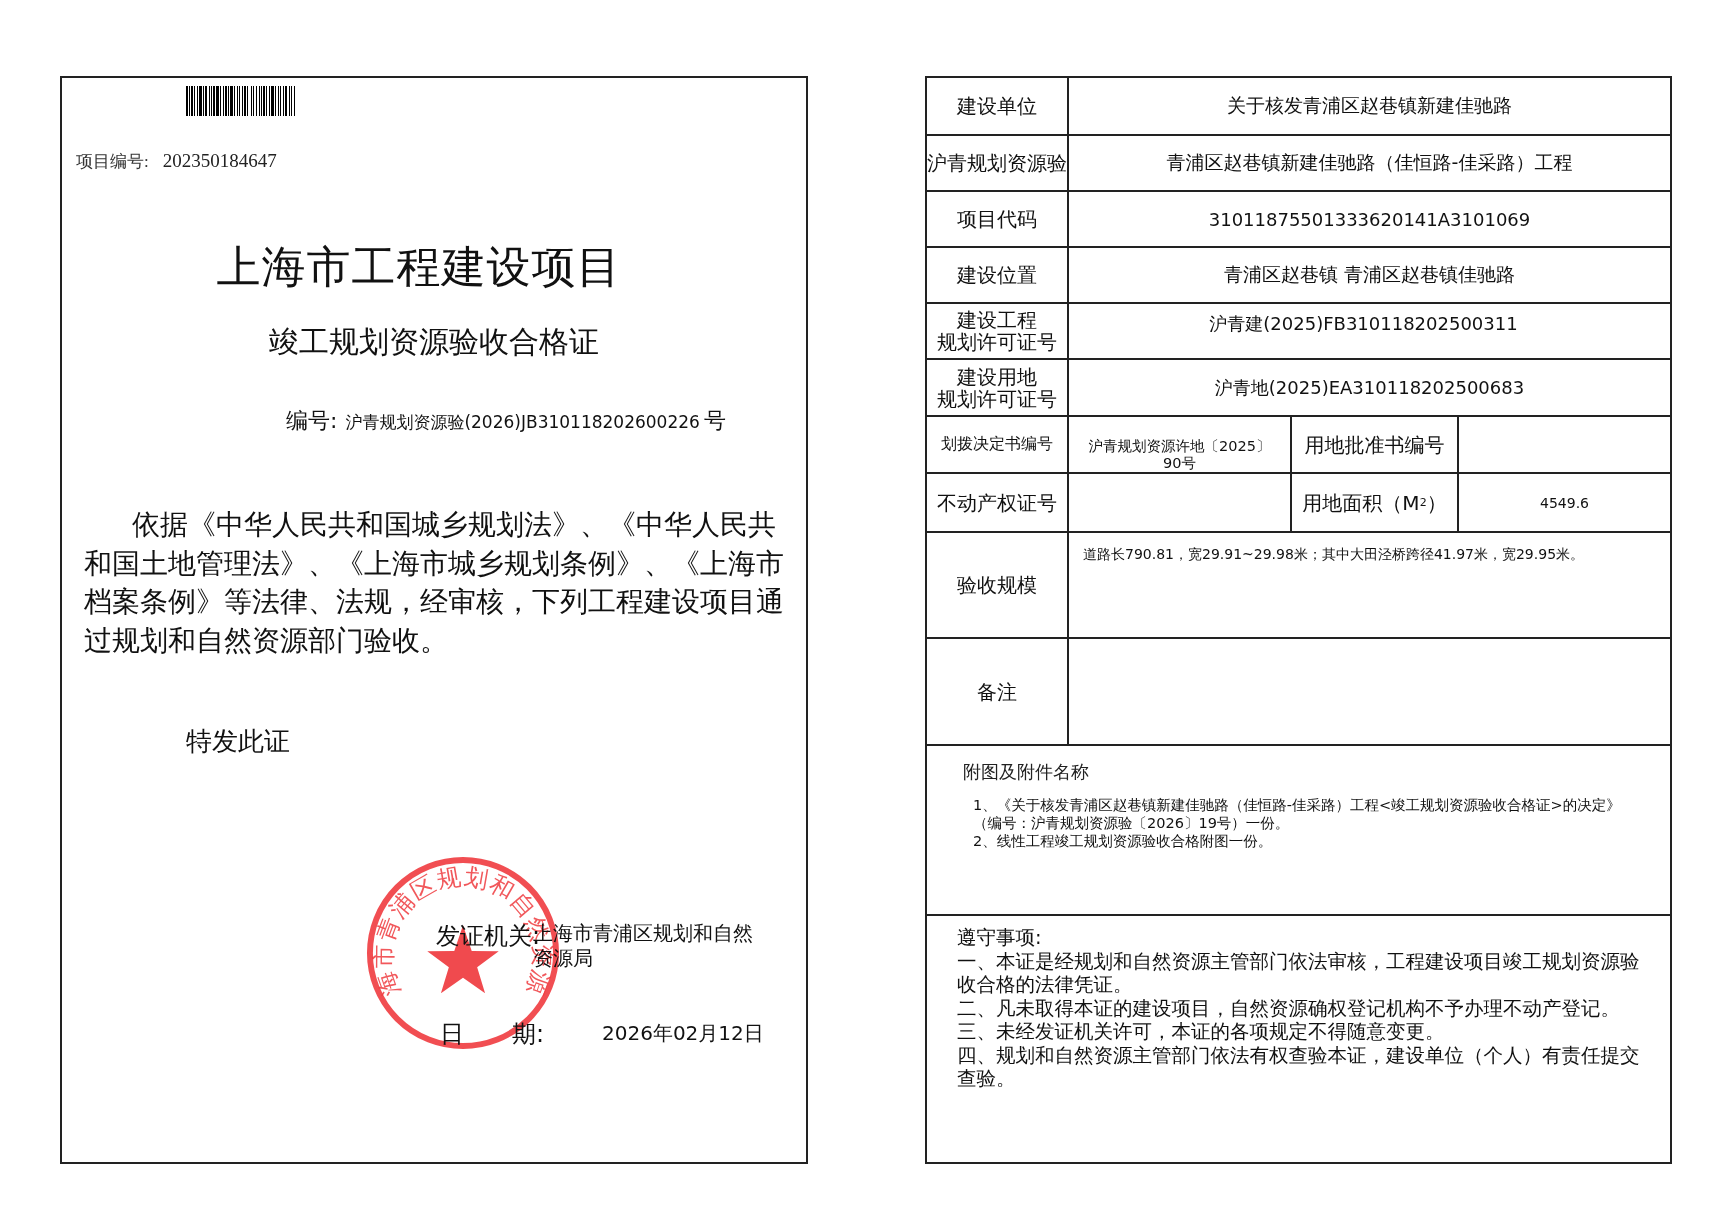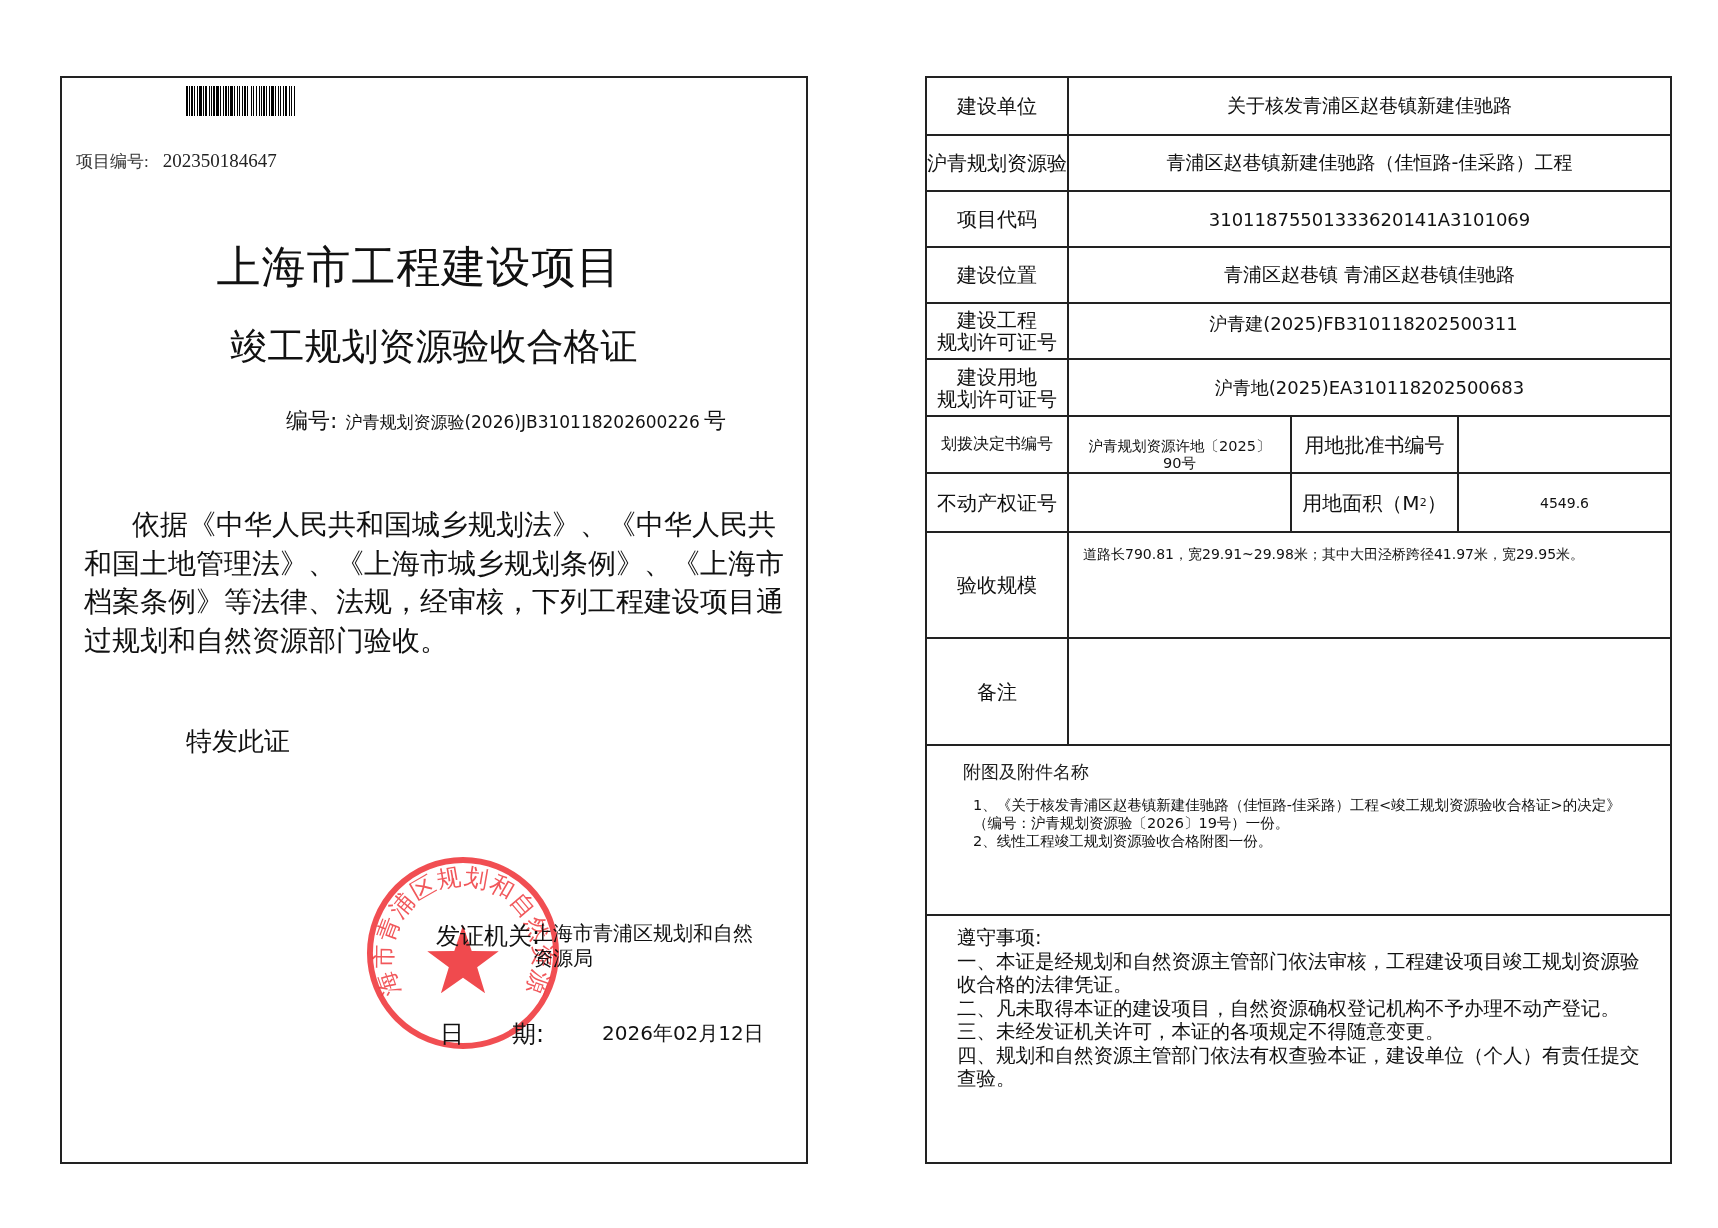--- a/index.html
+++ b/index.html
@@ -8,21 +8,21 @@
   .abs { position:absolute; }
 
   
   #left { left:60px; top:76px; width:744px; height:1084px; border:2px solid #222; box-sizing:content-box; }
   #barcode { left:124px; top:8px; width:220px; height:30px; display:flex; align-items:stretch; }
   #barcode span { display:block; background:#000; height:100%; }
   #proj-no { left:14px; top:72px; font-family:"Liberation Serif","DejaVu Serif",serif; font-size:17px; color:#333; white-space:nowrap; }
   #proj-no .val { margin-left:14px; color:#222; }
   #title1 { left:0; width:744px; top:160px; text-align:center; font-size:44px; letter-spacing:1px; padding-left:0px; }
   #title1 span { margin-left:-30px; }
-  #title2 { left:0; width:744px; top:244px; text-align:center; font-size:37px; }
+  #title2 { left:0; width:744px; top:244px; text-align:center; font-size:30px; }
   #cert-no { left:224px; top:328px; font-size:22px; white-space:nowrap; }
   #cert-no .val { font-size:17px; margin-left:8px; }
   #cert-no .suffix { font-size:22px; margin-left:4px; }
   #body-text { left:22px; top:428px; width:700px; font-size:28px; line-height:38.5px; text-indent:48px; }
   #special { left:124px; top:646px; font-size:26px; }
 
   #seal { left:302px; top:776px; width:198px; height:198px; }
   #issuer-label { left:374px; top:842px; font-size:24px; white-space:nowrap; }
   #issuer-val { left:471px; top:843px; width:240px; text-align:left; font-size:20px; line-height:25px; }
   #date-label-1 { left:378px; top:940px; font-size:24px; }

